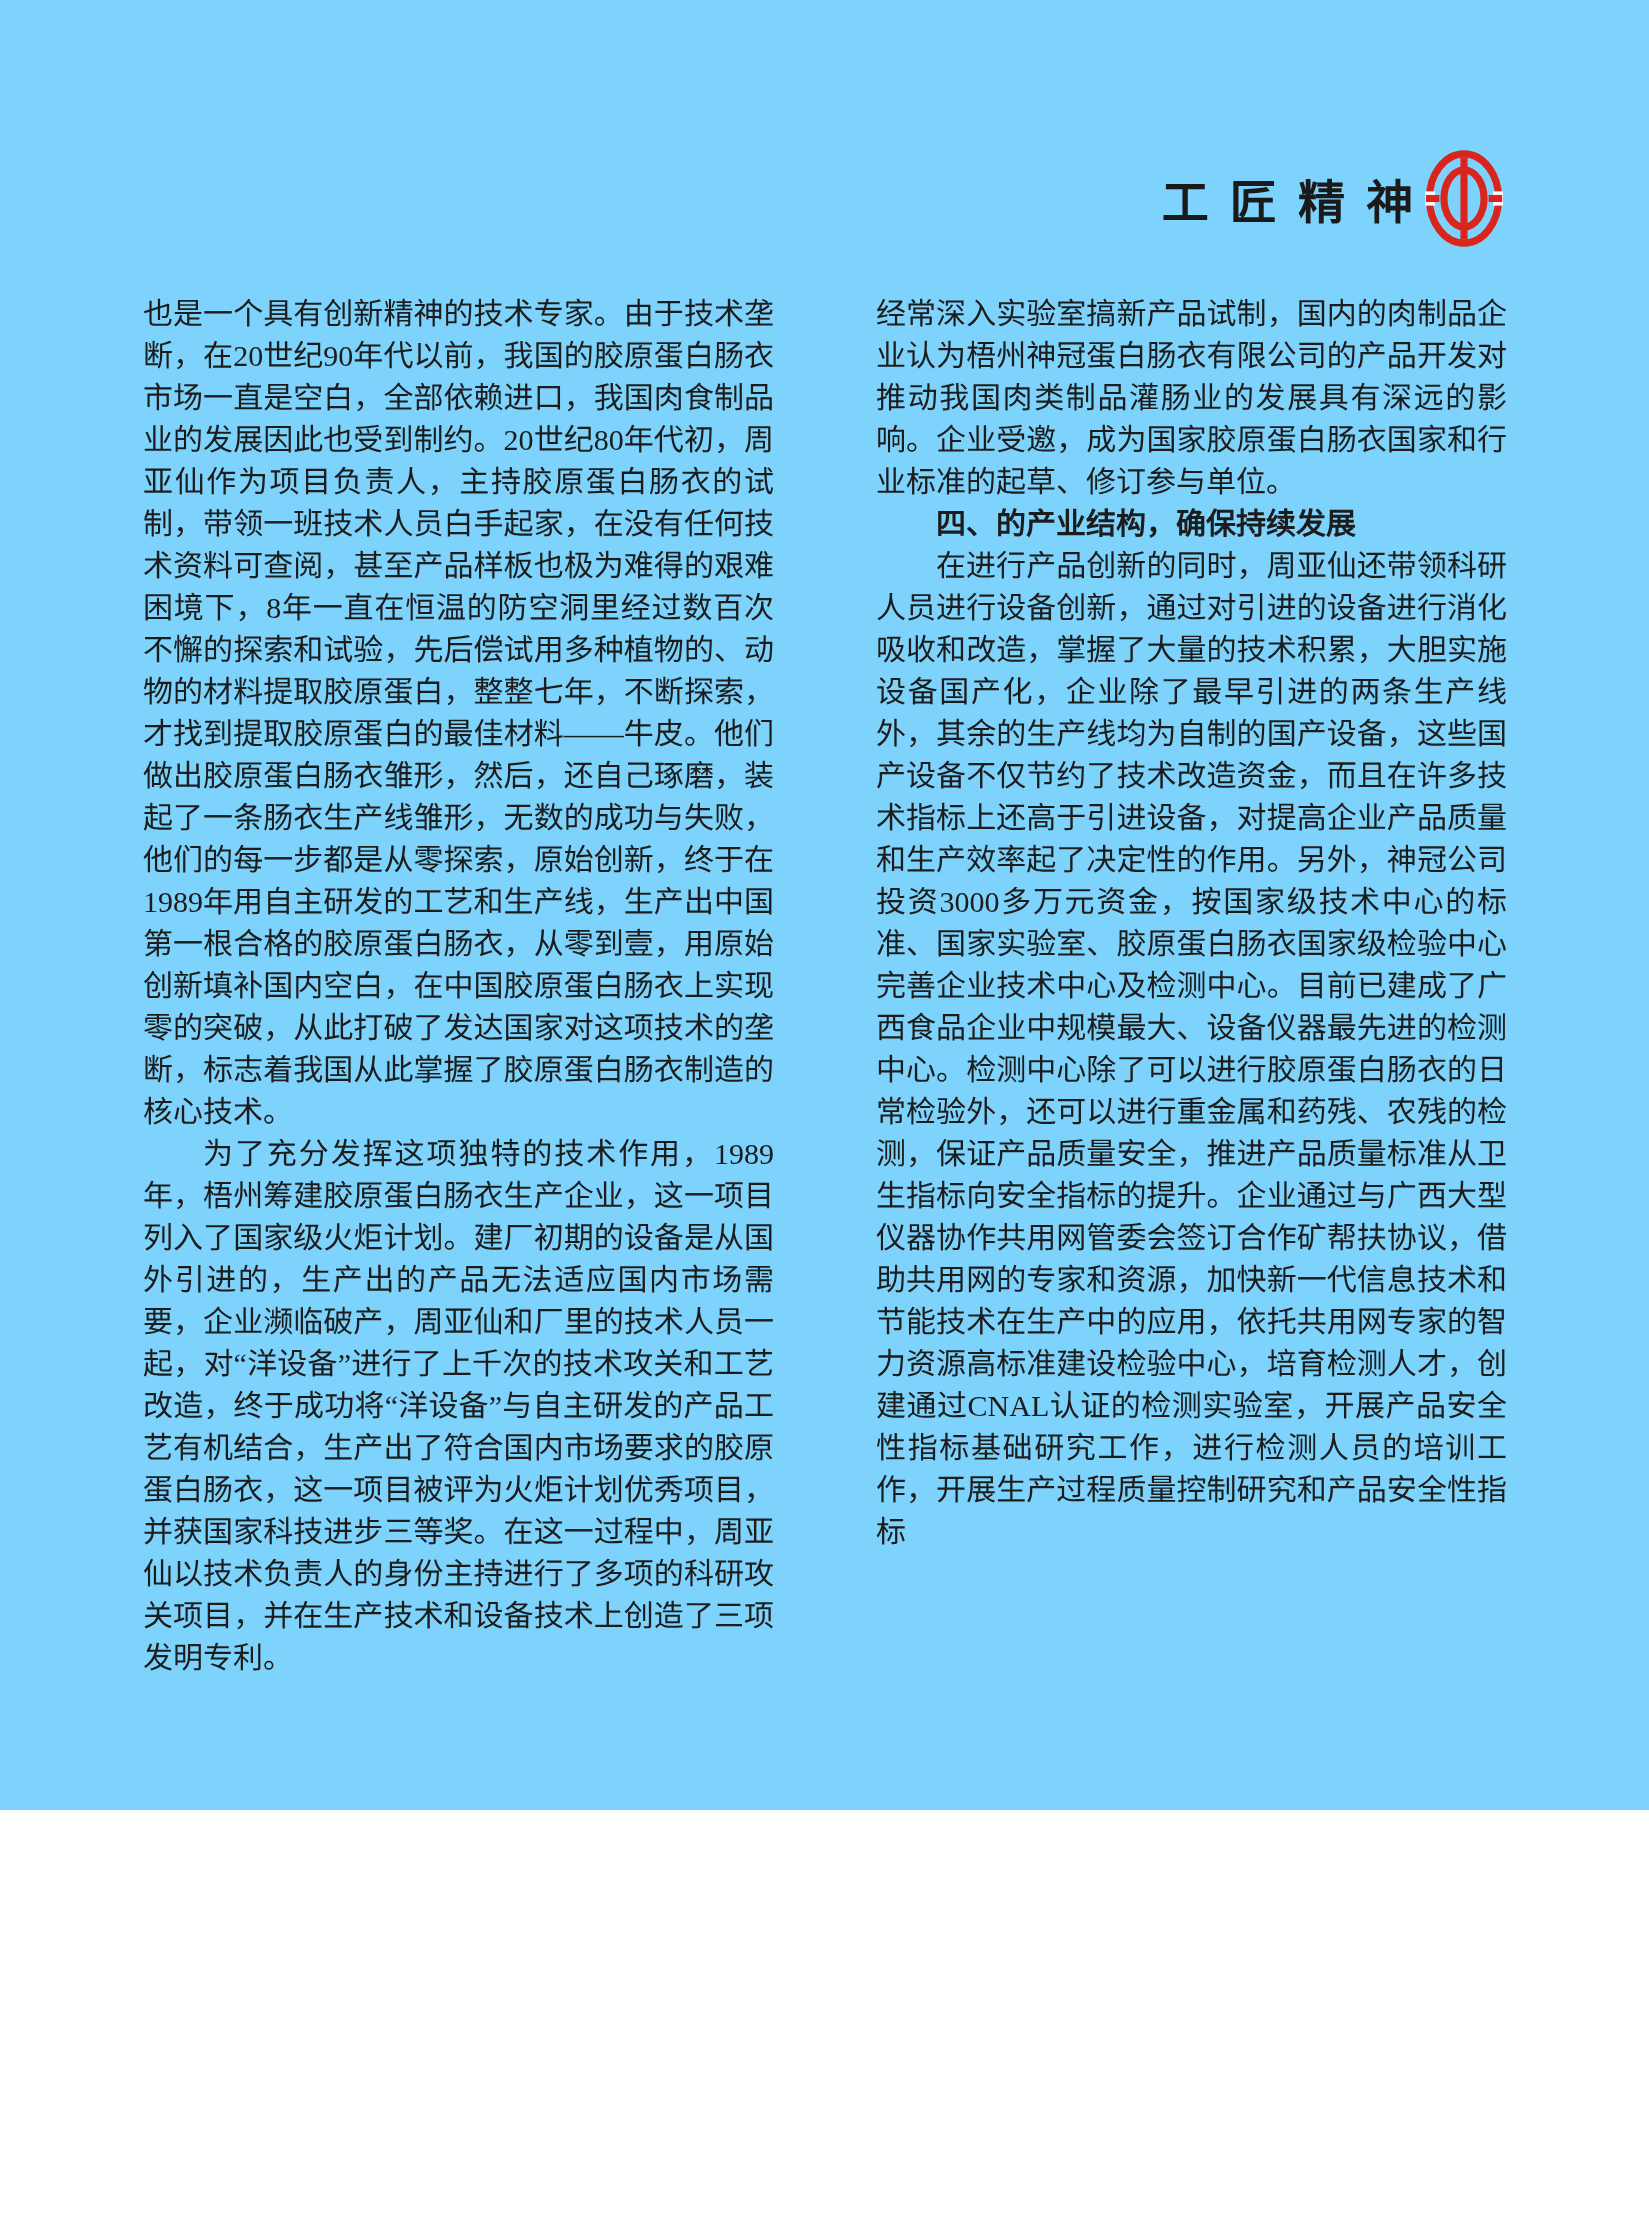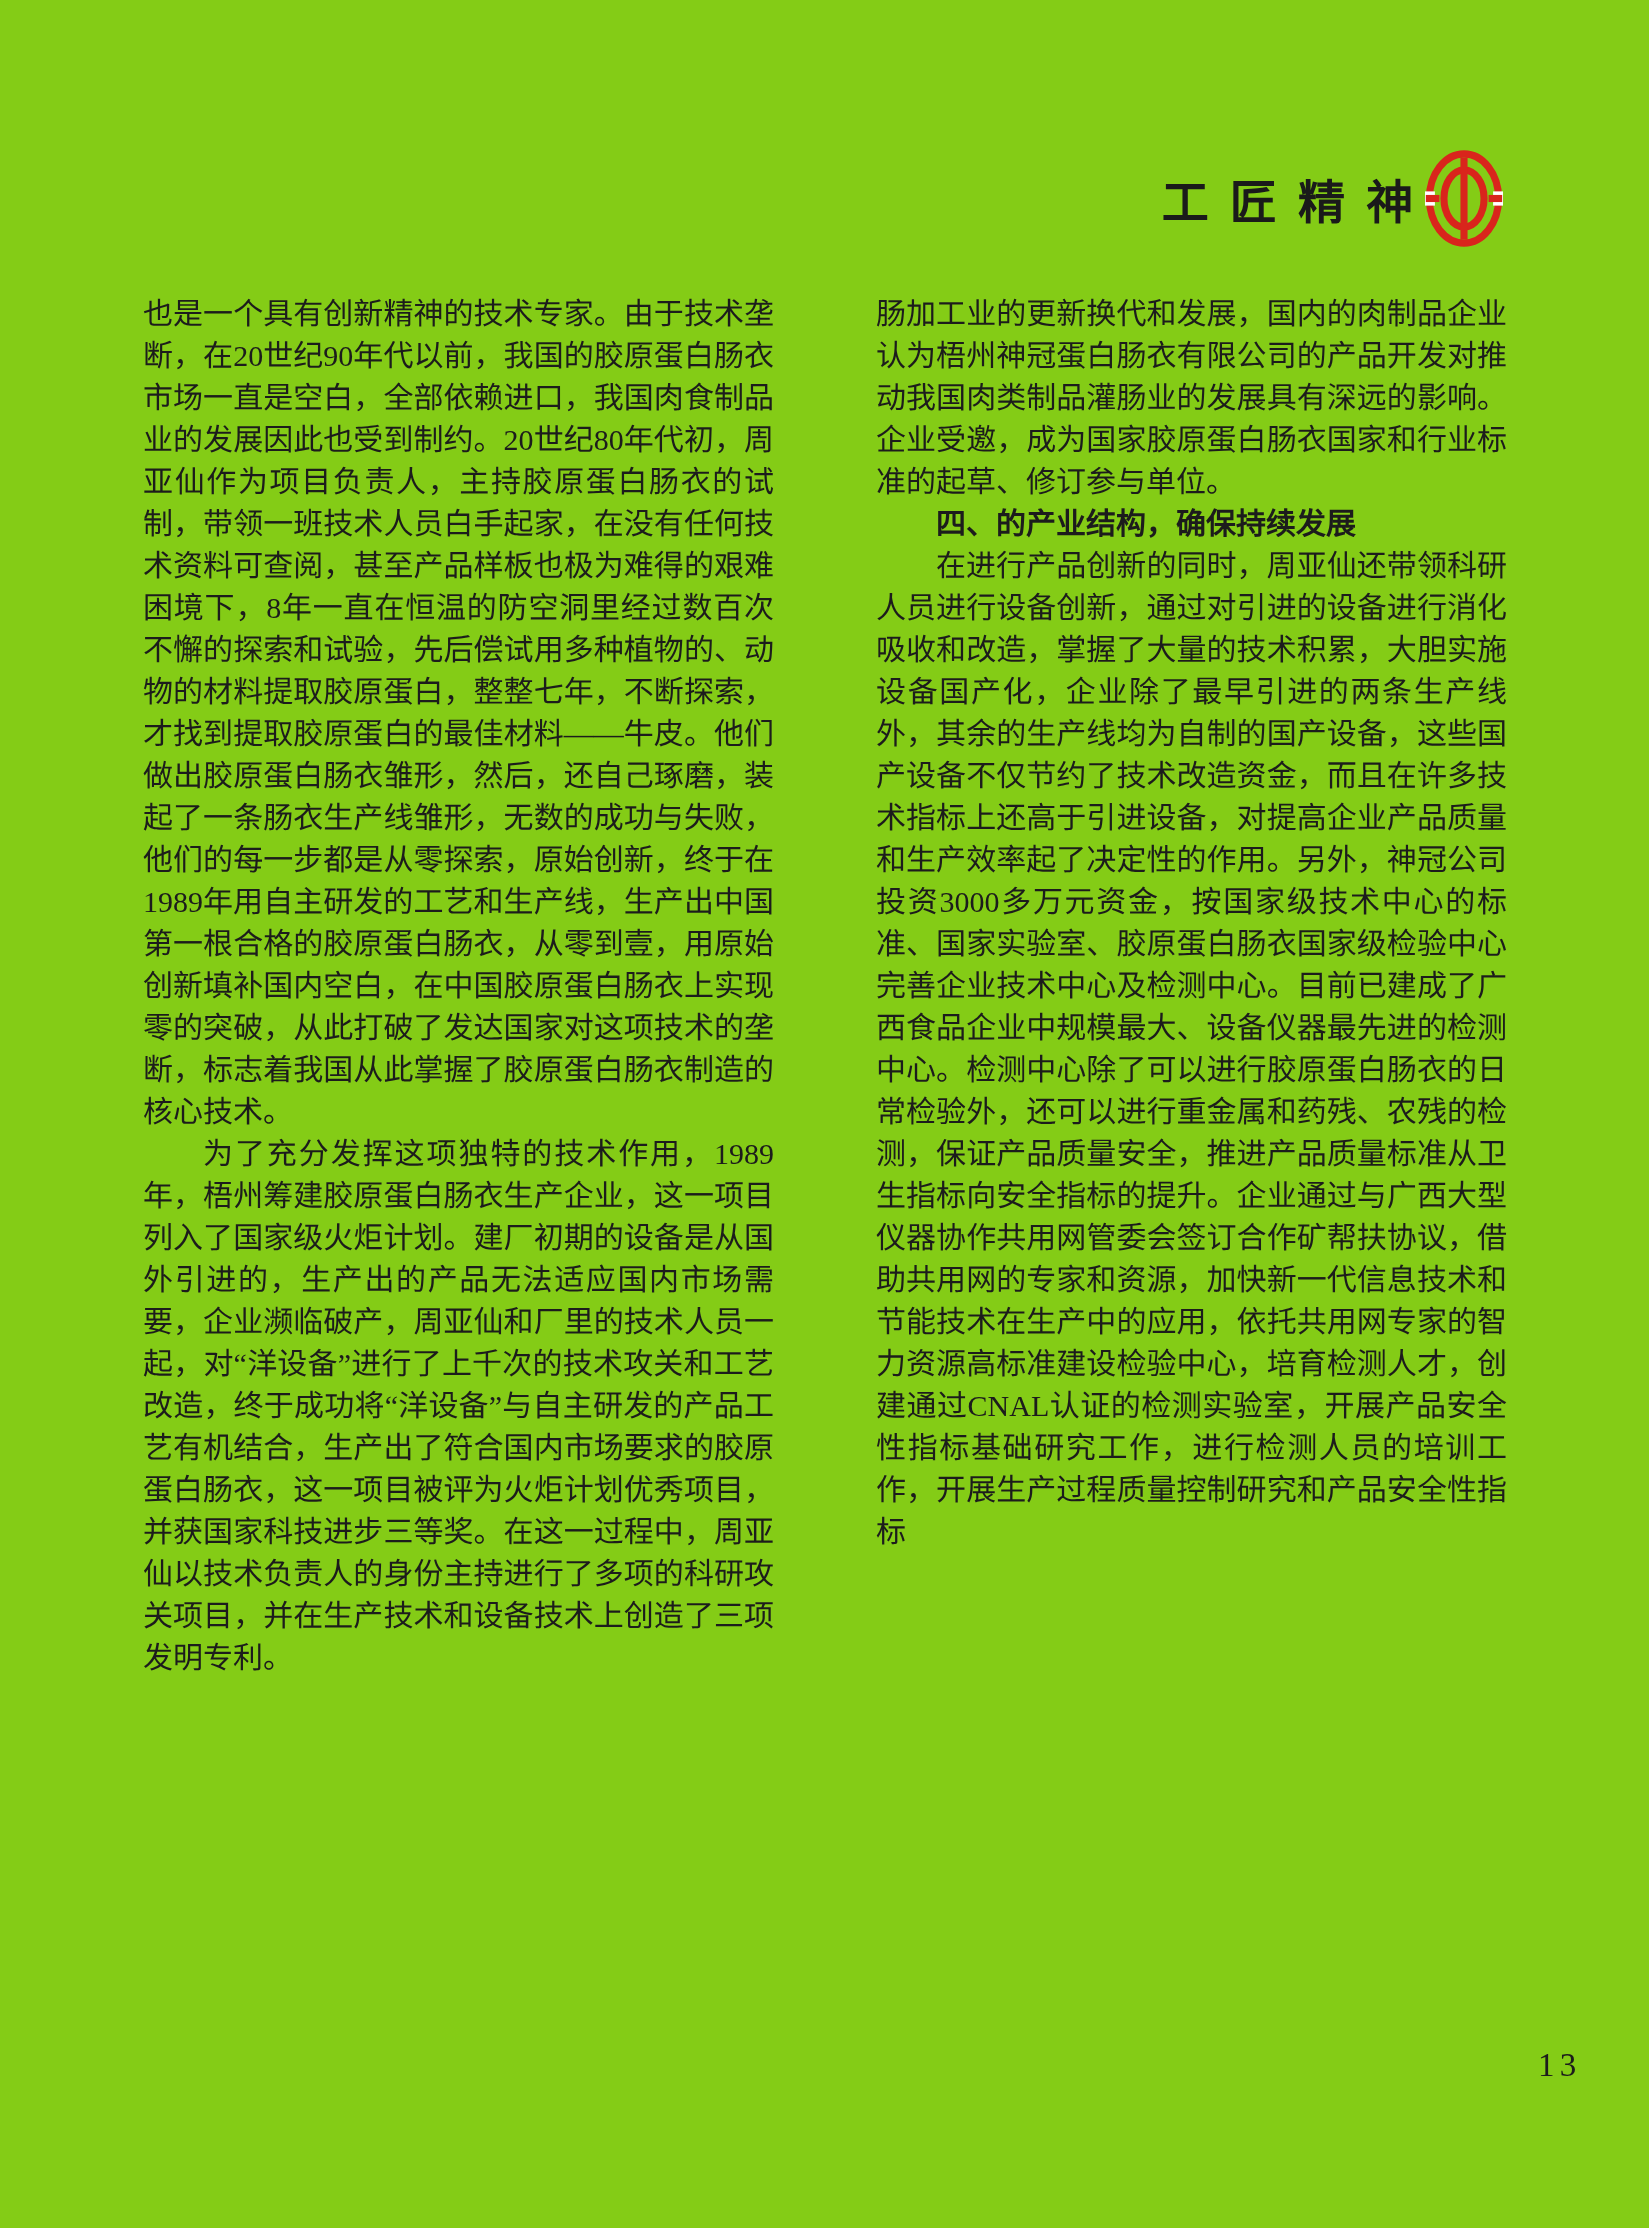--- a/index.html
+++ b/index.html
@@ -1,20 +1,20 @@
 <!DOCTYPE html>
 <html lang="zh-CN" style="font-size:10.6px"><head>
 <meta charset="utf-8">
 <style>
   html,body{margin:0;padding:0;background:#ffffff;}
   .page{
     position:relative;
     width:1650px;
-    height:2228px;
-    background:#84cc16;
+    height:1810px;
+    background:#7dd3fc;
     overflow:hidden;
     font-family:"Liberation Serif","DejaVu Serif",serif;
     color:#1c1c1c;
   }
   .page-header{
     position:absolute;
     top:150px;
     right:147px;
     display:flex;
     align-items:center;
@@ -87,21 +87,21 @@
       <rect x="98" y="69.5" width="21" height="11" fill="currentColor"></rect>
     </svg>
   </header>
 
   <main class="content">
     <section class="col">
         <p class="para flush">也是一个具有创新精神的技术专家。由于技术垄断，在20世纪90年代以前，我国的胶原蛋白肠衣市场一直是空白，全部依赖进口，我国肉食制品业的发展因此也受到制约。20世纪80年代初，周亚仙作为项目负责人，主持胶原蛋白肠衣的试制，带领一班技术人员白手起家，在没有任何技术资料可查阅，甚至产品样板也极为难得的艰难困境下，8年一直在恒温的防空洞里经过数百次不懈的探索和试验，先后偿试用多种植物的、动物的材料提取胶原蛋白，整整七年，不断探索，才找到提取胶原蛋白的最佳材料——牛皮。他们做出胶原蛋白肠衣雏形，然后，还自己琢磨，装起了一条肠衣生产线雏形，无数的成功与失败，他们的每一步都是从零探索，原始创新，终于在1989年用自主研发的工艺和生产线，生产出中国第一根合格的胶原蛋白肠衣，从零到壹，用原始创新填补国内空白，在中国胶原蛋白肠衣上实现零的突破，从此打破了发达国家对这项技术的垄断，标志着我国从此掌握了胶原蛋白肠衣制造的核心技术。</p>
         <p class="para indent">为了充分发挥这项独特的技术作用，1989年，梧州筹建胶原蛋白肠衣生产企业，这一项目列入了国家级火炬计划。建厂初期的设备是从国外引进的，生产出的产品无法适应国内市场需要，企业濒临破产，周亚仙和厂里的技术人员一起，对“洋设备”进行了上千次的技术攻关和工艺改造，终于成功将“洋设备”与自主研发的产品工艺有机结合，生产出了符合国内市场要求的胶原蛋白肠衣，这一项目被评为火炬计划优秀项目，并获国家科技进步三等奖。在这一过程中，周亚仙以技术负责人的身份主持进行了多项的科研攻关项目，并在生产技术和设备技术上创造了三项发明专利。</p>
       </section>
     <section class="col">
-        <p class="para flush">肠加工业的更新换代和发展，国内的肉制品企业认为梧州神冠蛋白肠衣有限公司的产品开发对推动我国肉类制品灌肠业的发展具有深远的影响。企业受邀，成为国家胶原蛋白肠衣国家和行业标准的起草、修订参与单位。</p>
+        <p class="para flush">经常深入实验室搞新产品试制，国内的肉制品企业认为梧州神冠蛋白肠衣有限公司的产品开发对推动我国肉类制品灌肠业的发展具有深远的影响。企业受邀，成为国家胶原蛋白肠衣国家和行业标准的起草、修订参与单位。</p>
         <p class="para heading">四、的产业结构，确保持续发展</p>
         <p class="para indent">在进行产品创新的同时，周亚仙还带领科研人员进行设备创新，通过对引进的设备进行消化吸收和改造，掌握了大量的技术积累，大胆实施设备国产化，企业除了最早引进的两条生产线外，其余的生产线均为自制的国产设备，这些国产设备不仅节约了技术改造资金，而且在许多技术指标上还高于引进设备，对提高企业产品质量和生产效率起了决定性的作用。另外，神冠公司投资3000多万元资金，按国家级技术中心的标准、国家实验室、胶原蛋白肠衣国家级检验中心完善企业技术中心及检测中心。目前已建成了广西食品企业中规模最大、设备仪器最先进的检测中心。检测中心除了可以进行胶原蛋白肠衣的日常检验外，还可以进行重金属和药残、农残的检测，保证产品质量安全，推进产品质量标准从卫生指标向安全指标的提升。企业通过与广西大型仪器协作共用网管委会签订合作矿帮扶协议，借助共用网的专家和资源，加快新一代信息技术和节能技术在生产中的应用，依托共用网专家的智力资源高标准建设检验中心，培育检测人才，创建通过CNAL认证的检测实验室，开展产品安全性指标基础研究工作，进行检测人员的培训工作，开展生产过程质量控制研究和产品安全性指标</p>
       </section>
   </main>
 
   <div class="page-number">13</div>
 
 </div>
 
 

